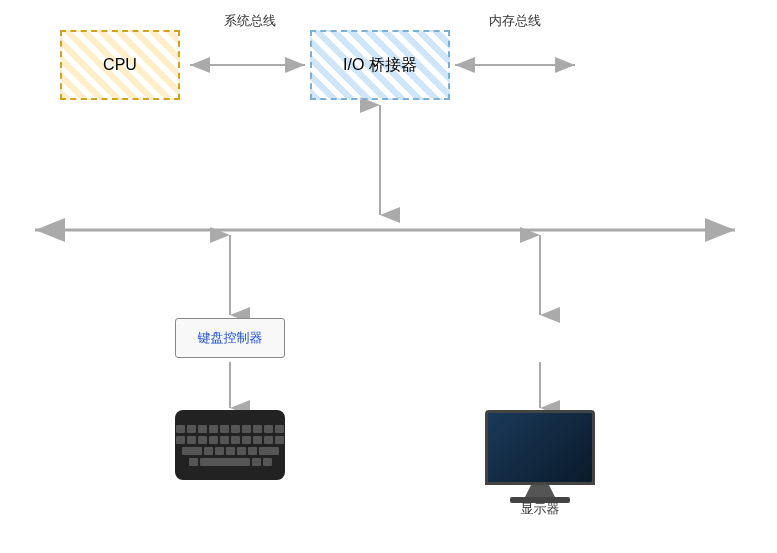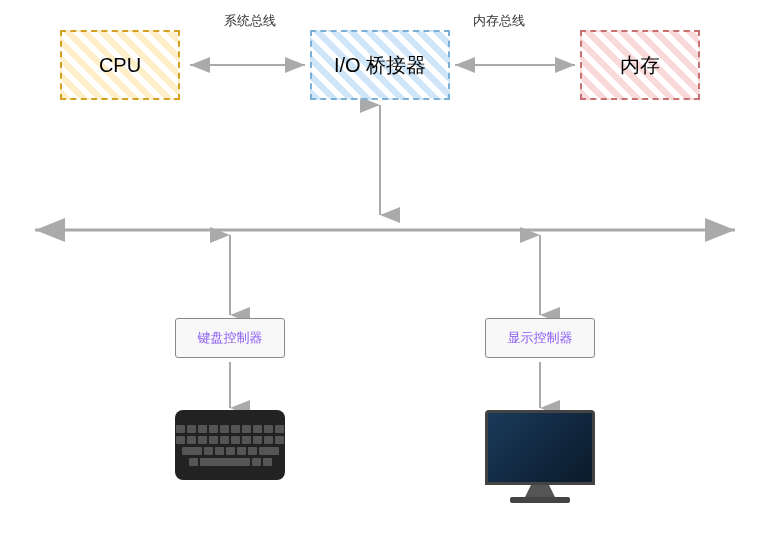--- a/index.html
+++ b/index.html
@@ -18,21 +18,21 @@
       position: relative;
     }
 
     
     .box {
       position: absolute;
       border-radius: 0;
       display: flex;
       align-items: center;
       justify-content: center;
-      font-size: 20px;
+      font-size: 16px;
       font-weight: 500;
     }
 
     .cpu-box {
       width: 120px;
       height: 70px;
       top: 30px;
       left: 60px;
       border: 2px dashed #d4a020;
       background: repeating-linear-gradient(
@@ -87,21 +87,21 @@
     .controller-box {
       position: absolute;
       width: 110px;
       height: 40px;
       border: 1px solid #888;
       background: #f8f8f8;
       display: flex;
       align-items: center;
       justify-content: center;
       font-size: 13px;
-      color: #8b5cf6;
+      color: #1d4ed8;
       border-radius: 3px;
       text-align: center;
     }
 
     
     .device-label {
       position: absolute;
       font-size: 13px;
       color: #333;
       text-align: center;
@@ -239,36 +239,30 @@
   </div>
 
   <div class="bus-label" style="top:12px; left:190px; width:120px;">
     <span>系统总线</span>
   </div>
 
   <div class="box io-box">
     <span>I/O 桥接器</span>
   </div>
 
-  <div class="bus-label" style="top:12px; left:439px; width:120px;">
+  <div class="bus-label" style="top:12px; left:455px; width:120px;">
     <span>内存总线</span>
   </div>
 
-  <div class="box mem-box">
-    <span>内存</span>
-  </div>
 
 
   <div class="controller-box" style="top:318px; left:175px;">
     <span>键盘控制器</span>
   </div>
 
-  <div class="controller-box" style="top:318px; left:485px;">
-    <span>显示控制器</span>
-  </div>
 
   <div class="keyboard-icon" style="top:410px; left:175px;">
 
     <div class="kb-row">
       <div class="kb-key"></div>
         <div class="kb-key"></div>
         <div class="kb-key"></div>
       <div class="kb-key"></div>
         <div class="kb-key"></div>
         <div class="kb-key"></div>
@@ -311,14 +305,17 @@
 
 
   <div class="monitor-icon" style="top:410px; left:485px;">
     <div class="monitor-screen">
       <div class="monitor-screen-inner"></div>
     </div>
     <div class="monitor-stand"></div>
     <div class="monitor-base"></div>
   </div>
 
+  <div class="device-label" style="top:500px; left:485px; width:110px;">
+    <span>显示器</span>
+  </div>
 
 </div>
 
 </body></html>

